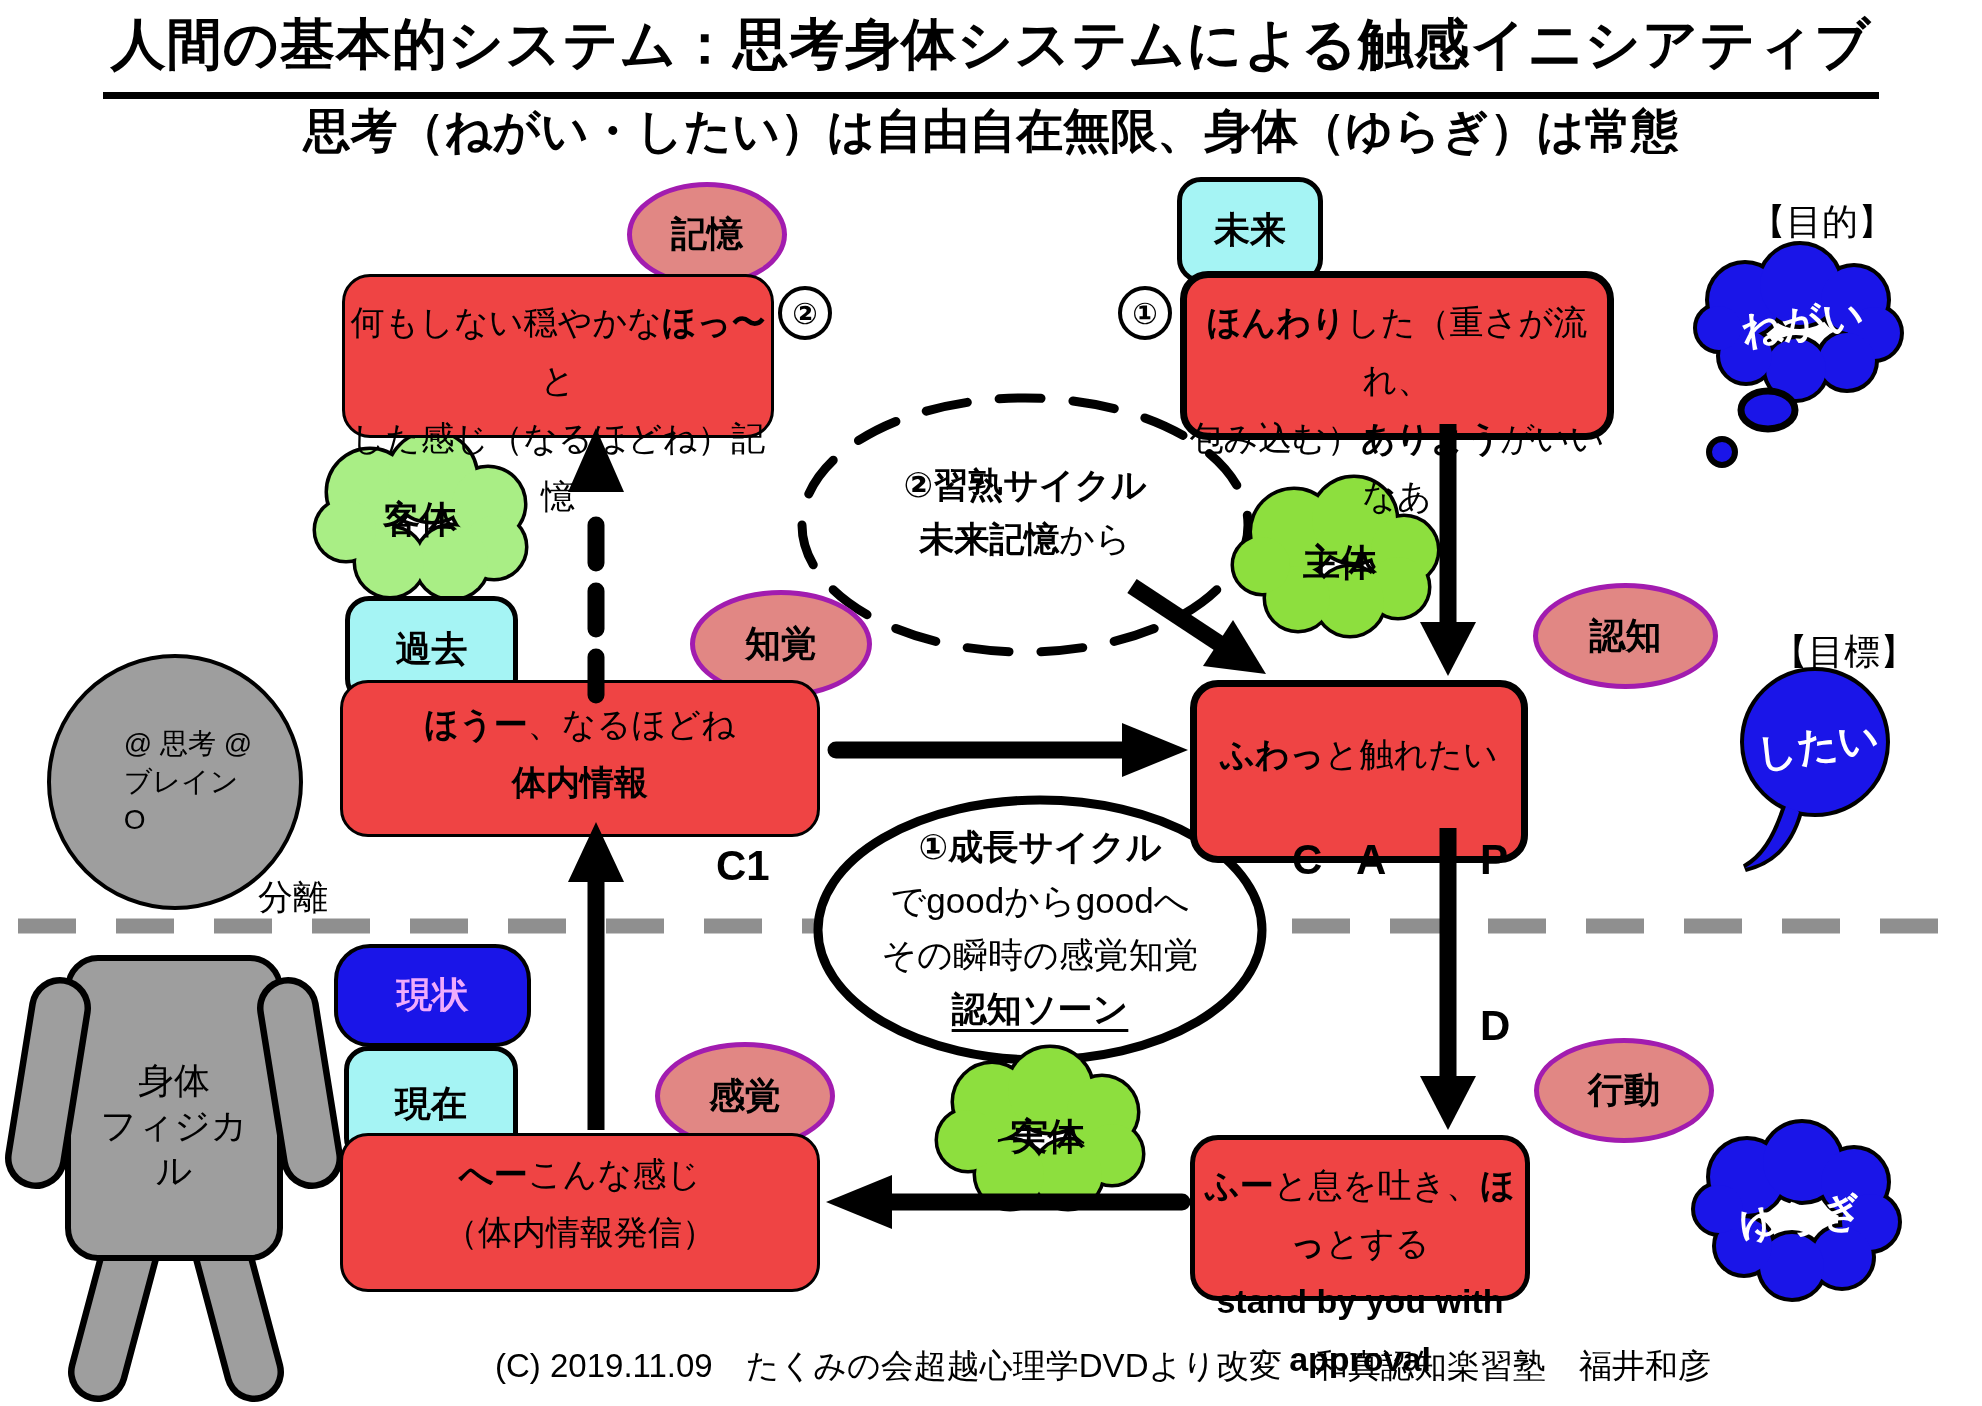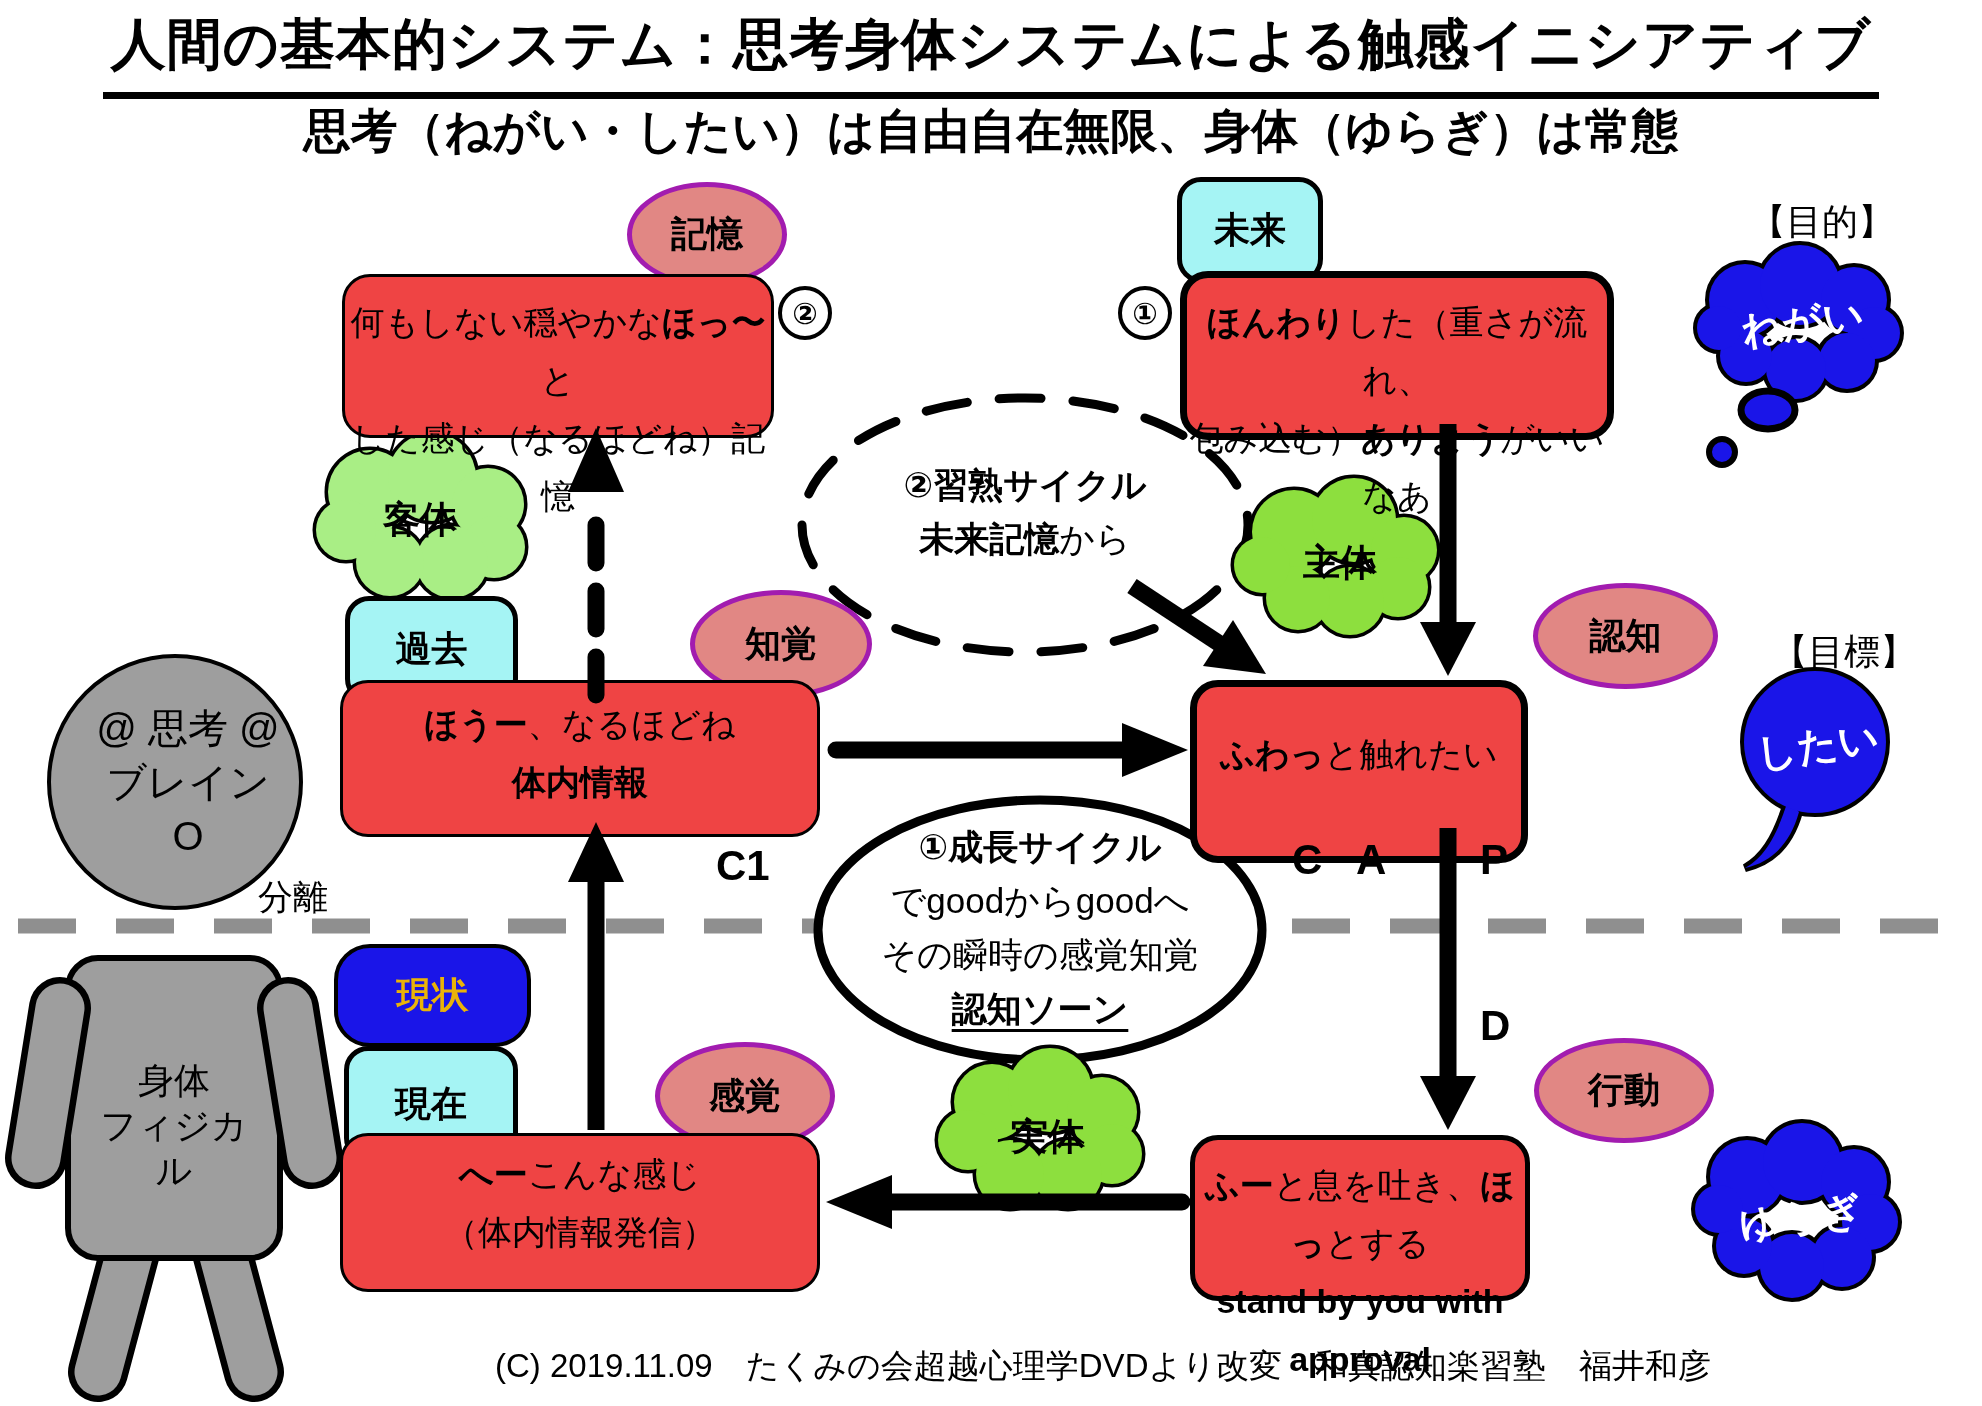--- a/index.html
+++ b/index.html
@@ -31,21 +31,21 @@
   .maru{border:4px solid #000;border-radius:50%;width:46px;height:46px;z-index:4;
         display:flex;align-items:center;justify-content:center;font-size:34px;font-weight:bold;}
   .freelabel{font-size:36px;z-index:4;}
   .letter{font-size:42px;font-weight:bold;z-index:4;}
   .cloud-text{z-index:4;color:#fff;font-size:40px;font-weight:bold;transform:rotate(-8deg);
               text-align:center;}
   .cloud-text-g{z-index:4;color:#000;font-size:37px;font-weight:bold;text-align:center;}
   .rich-center{text-align:center;}
   .brain-circle{left:47px;top:654px;width:248px;height:248px;border:4px solid #000;border-radius:50%;
                 background:var(--gray);display:flex;align-items:center;justify-content:center;z-index:1;}
-  .brain-text{font-size:40px;text-align:center;line-height:1.35;margin-left:26px;}
+  .brain-text{font-size:28px;text-align:left;line-height:1.35;margin-left:26px;}
   .body-text{z-index:4;font-size:36px;text-align:center;line-height:1.25;}
   .cycle-text{z-index:4;text-align:center;}
   .cycle-text .line{line-height:54px;font-size:35px;}
   .footer{left:495px;top:1344px;font-size:33px;z-index:4;}
 </style>
 </head>
 <body>
 
 <div id="stage">
 
@@ -141,21 +141,21 @@
     </div>
 
   <div class="abs tag z2" style="left:1177px;top:177px;width:136px;height:96px;">
     <span>未来</span>
     </div>
 
   <div class="abs tag z2" style="left:345px;top:596px;width:163px;height:97px;">
     <span>過去</span>
     </div>
 
-  <div class="abs tag z2" style="left:334px;top:944px;width:189px;height:95px;border-radius:36px;border-width:4px;background:var(--blue);color:#eab308;">
+  <div class="abs tag z2" style="left:334px;top:944px;width:189px;height:95px;border-radius:36px;border-width:4px;background:var(--blue);color:#f0abfc;">
     <span>現状</span>
     </div>
 
   <div class="abs tag z2" style="left:344px;top:1046px;width:164px;height:106px;">
     <span>現在</span>
     </div>
 
   <div class="abs whitebox z2 rich-center" style="left:342px;top:274px;width:426px;height:142px;padding-top:16px;">
       <div class="line"><span>何もしない穏やかな</span><span class="b">ほっ〜</span><span>と</span></div>
       <div class="line"><span>した感じ（なるほどね）記憶</span></div>

